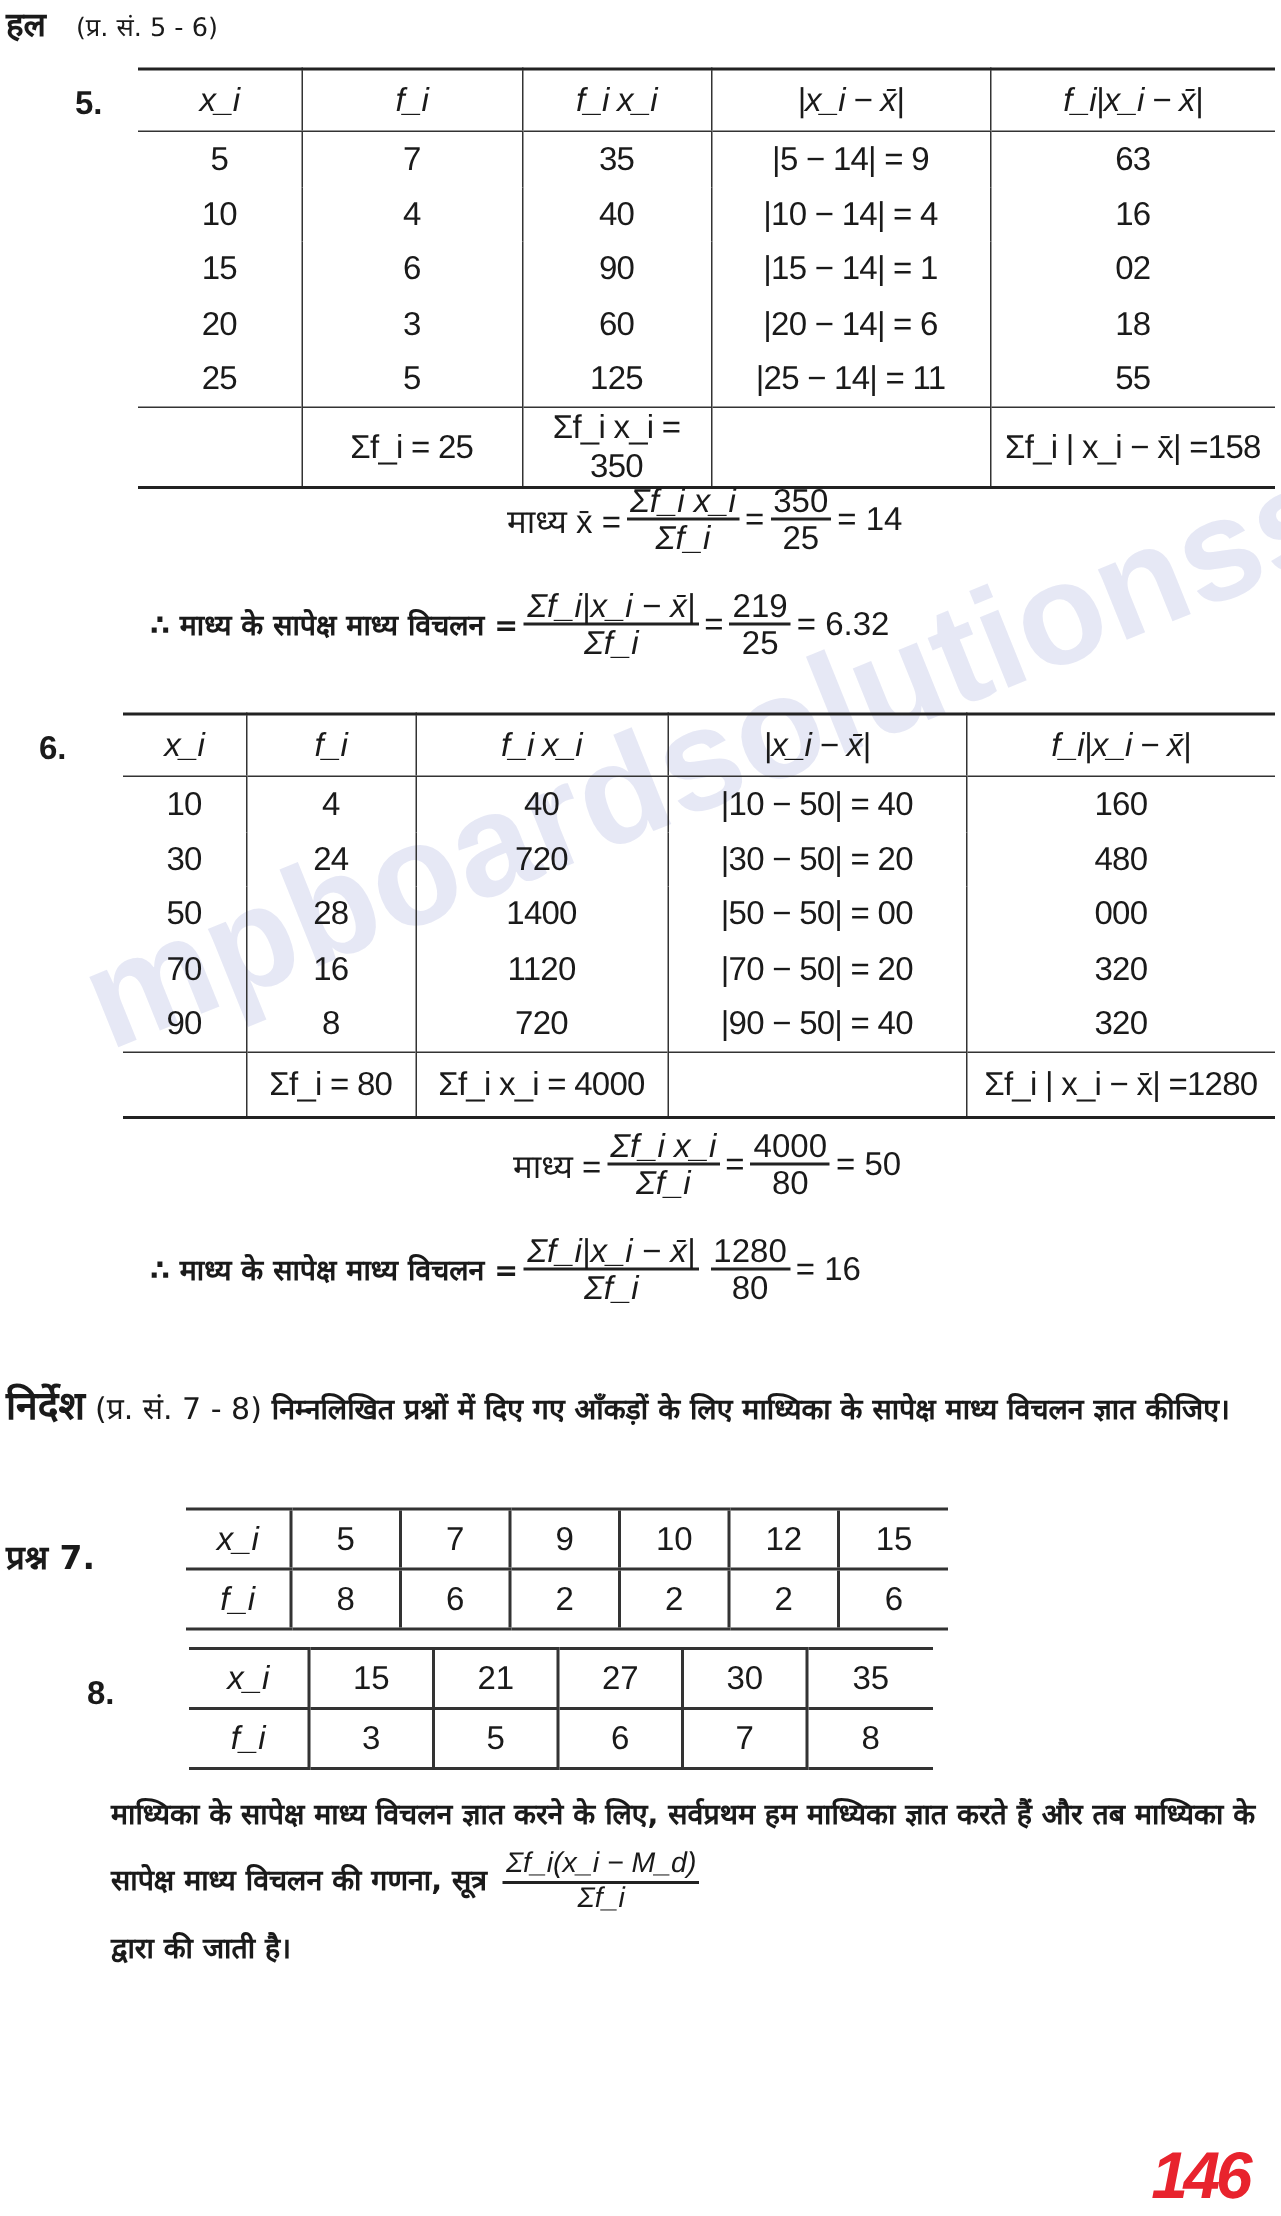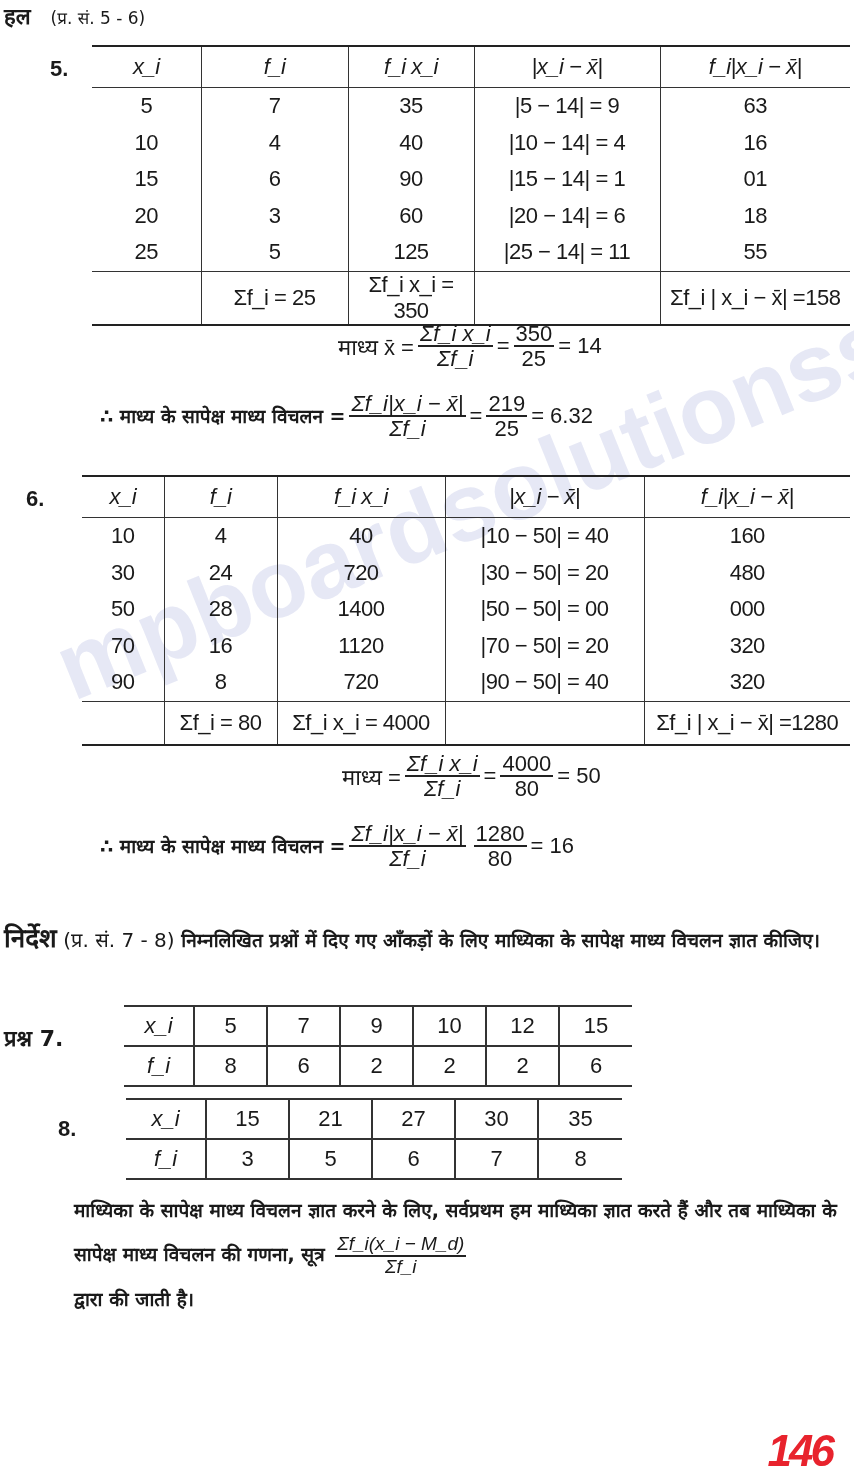--- a/index.html
+++ b/index.html
@@ -76,21 +76,21 @@
         <td class="vl">4</td>
         <td class="vl">40</td>
         <td class="vl">|10 − 14| = 4</td>
         <td class="vl">16</td>
   </tr>
   <tr>
     <td>15</td>
         <td class="vl">6</td>
         <td class="vl">90</td>
         <td class="vl">|15 − 14| = 1</td>
-        <td class="vl">01</td>
+        <td class="vl">02</td>
   </tr>
   <tr>
     <td>20</td>
         <td class="vl">3</td>
         <td class="vl">60</td>
         <td class="vl">|20 − 14| = 6</td>
         <td class="vl">18</td>
   </tr>
   <tr>
     <td>25</td>

